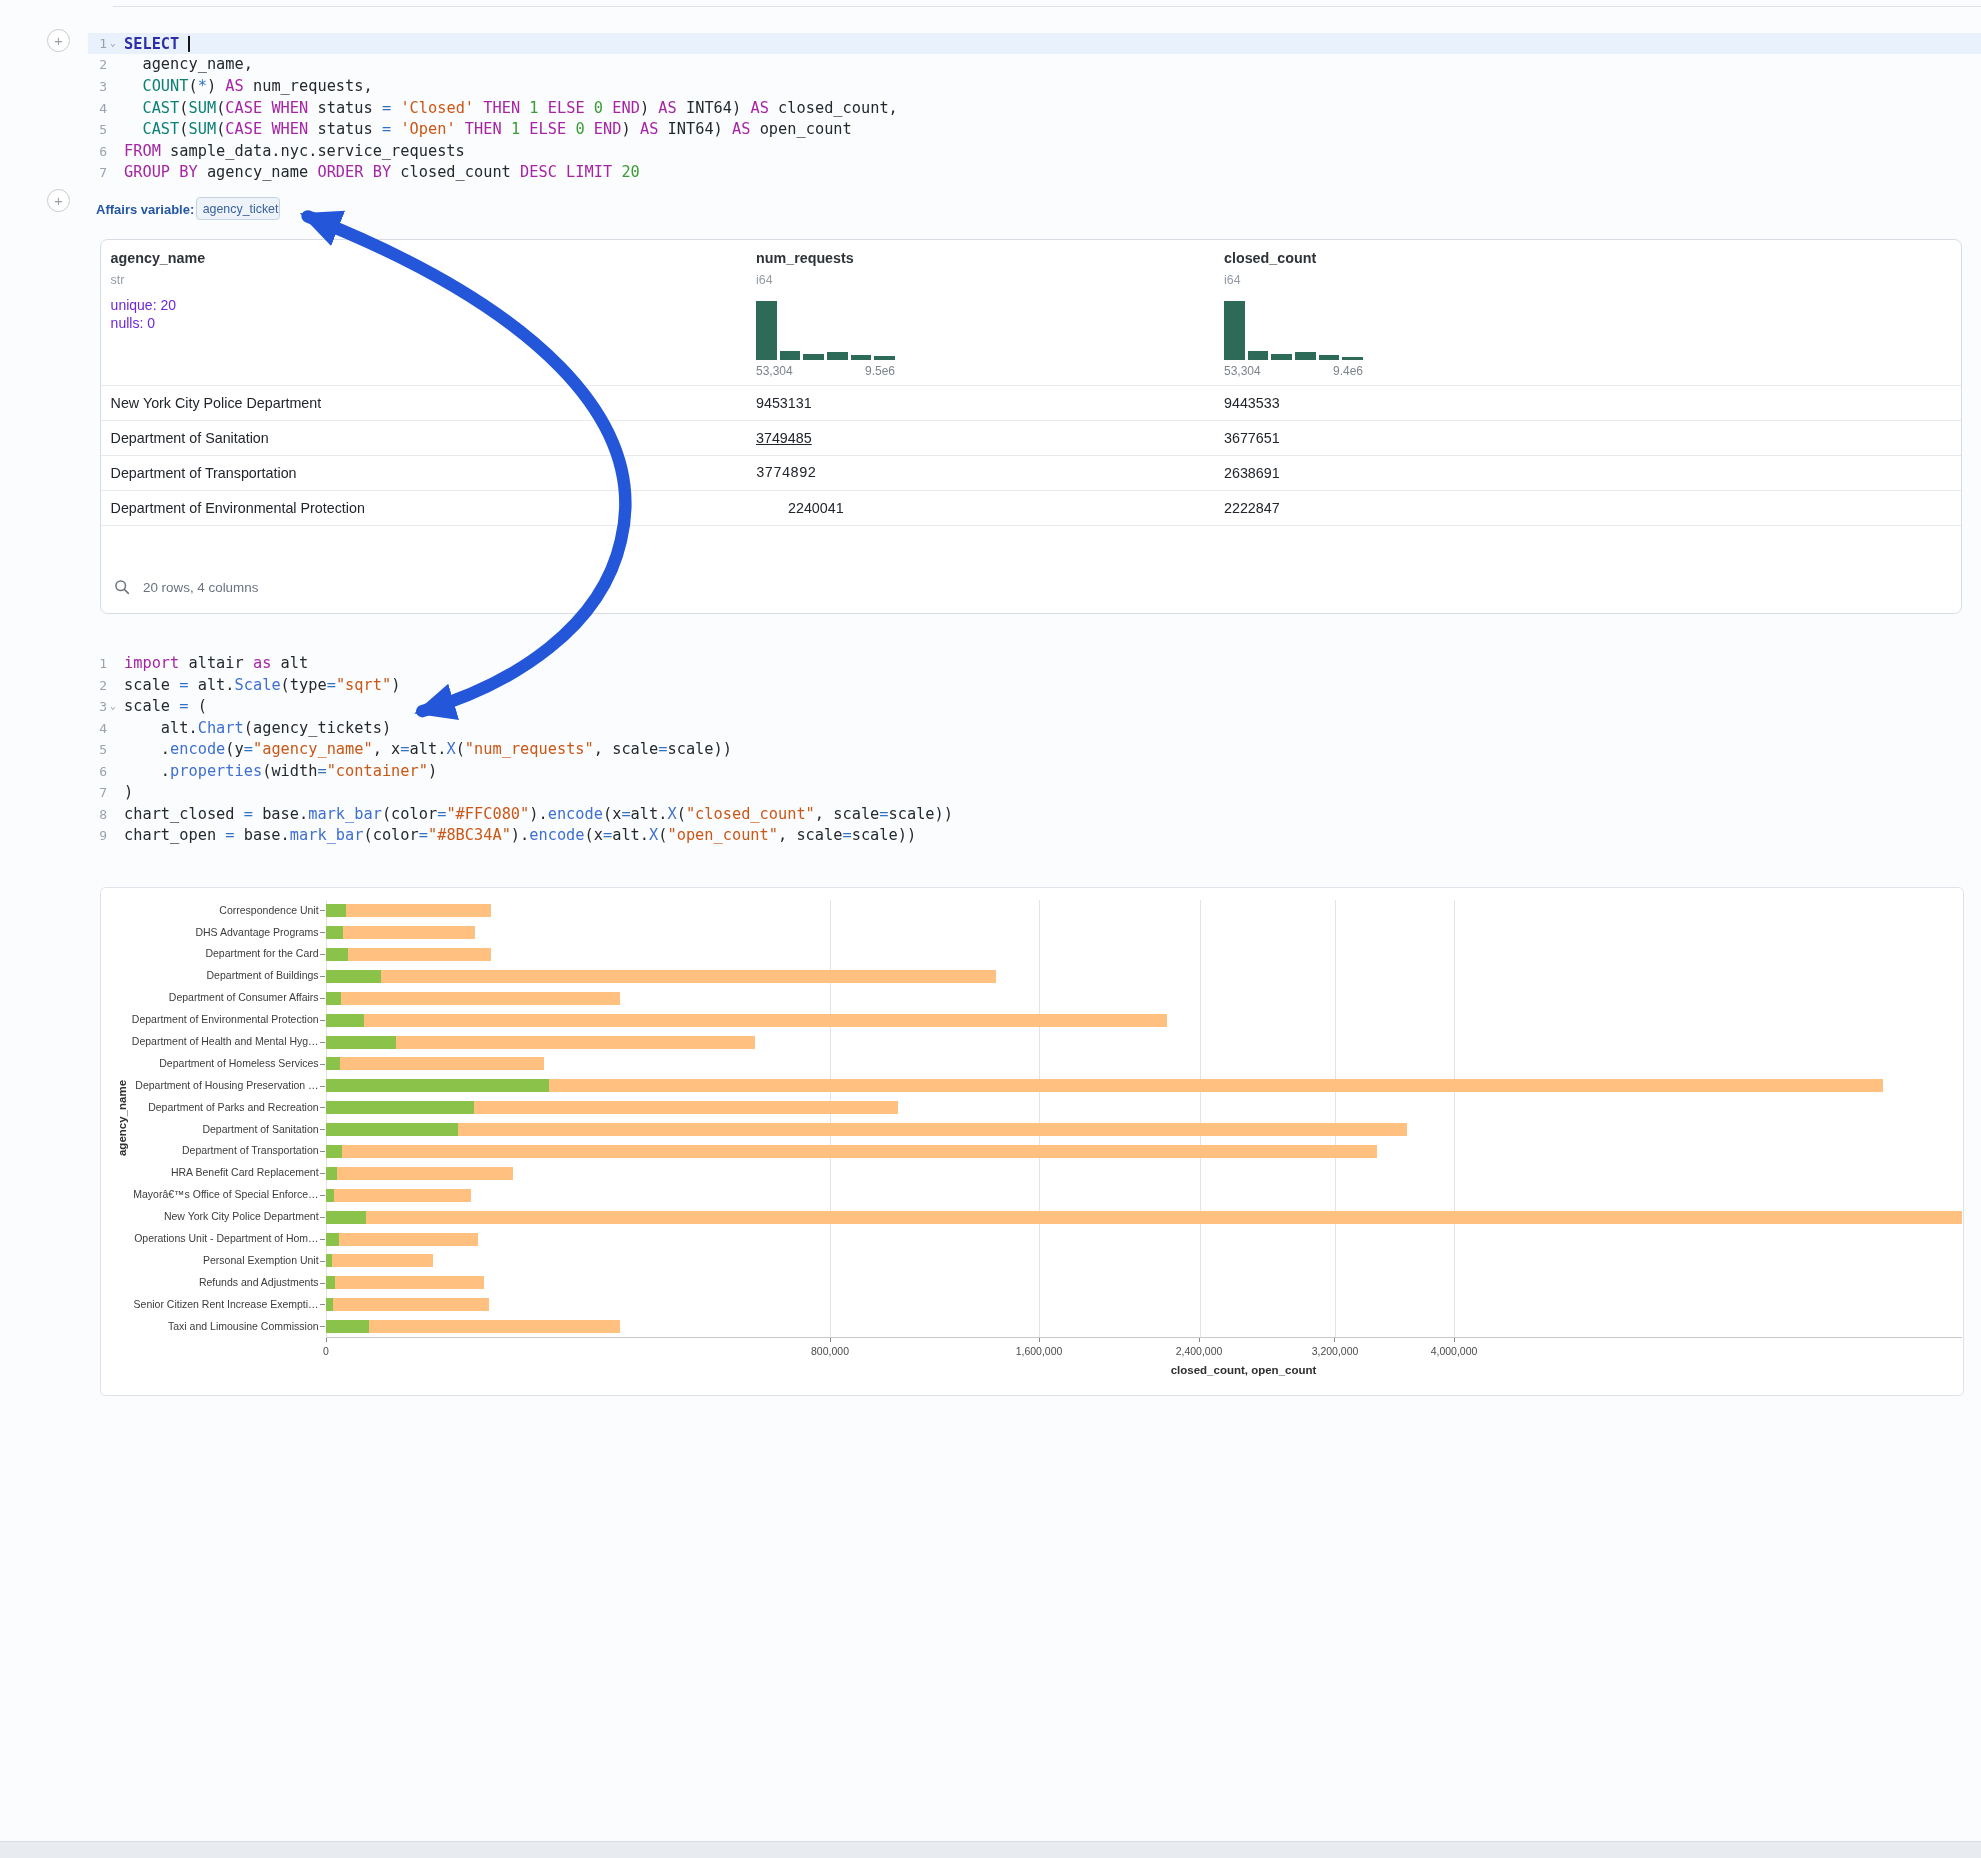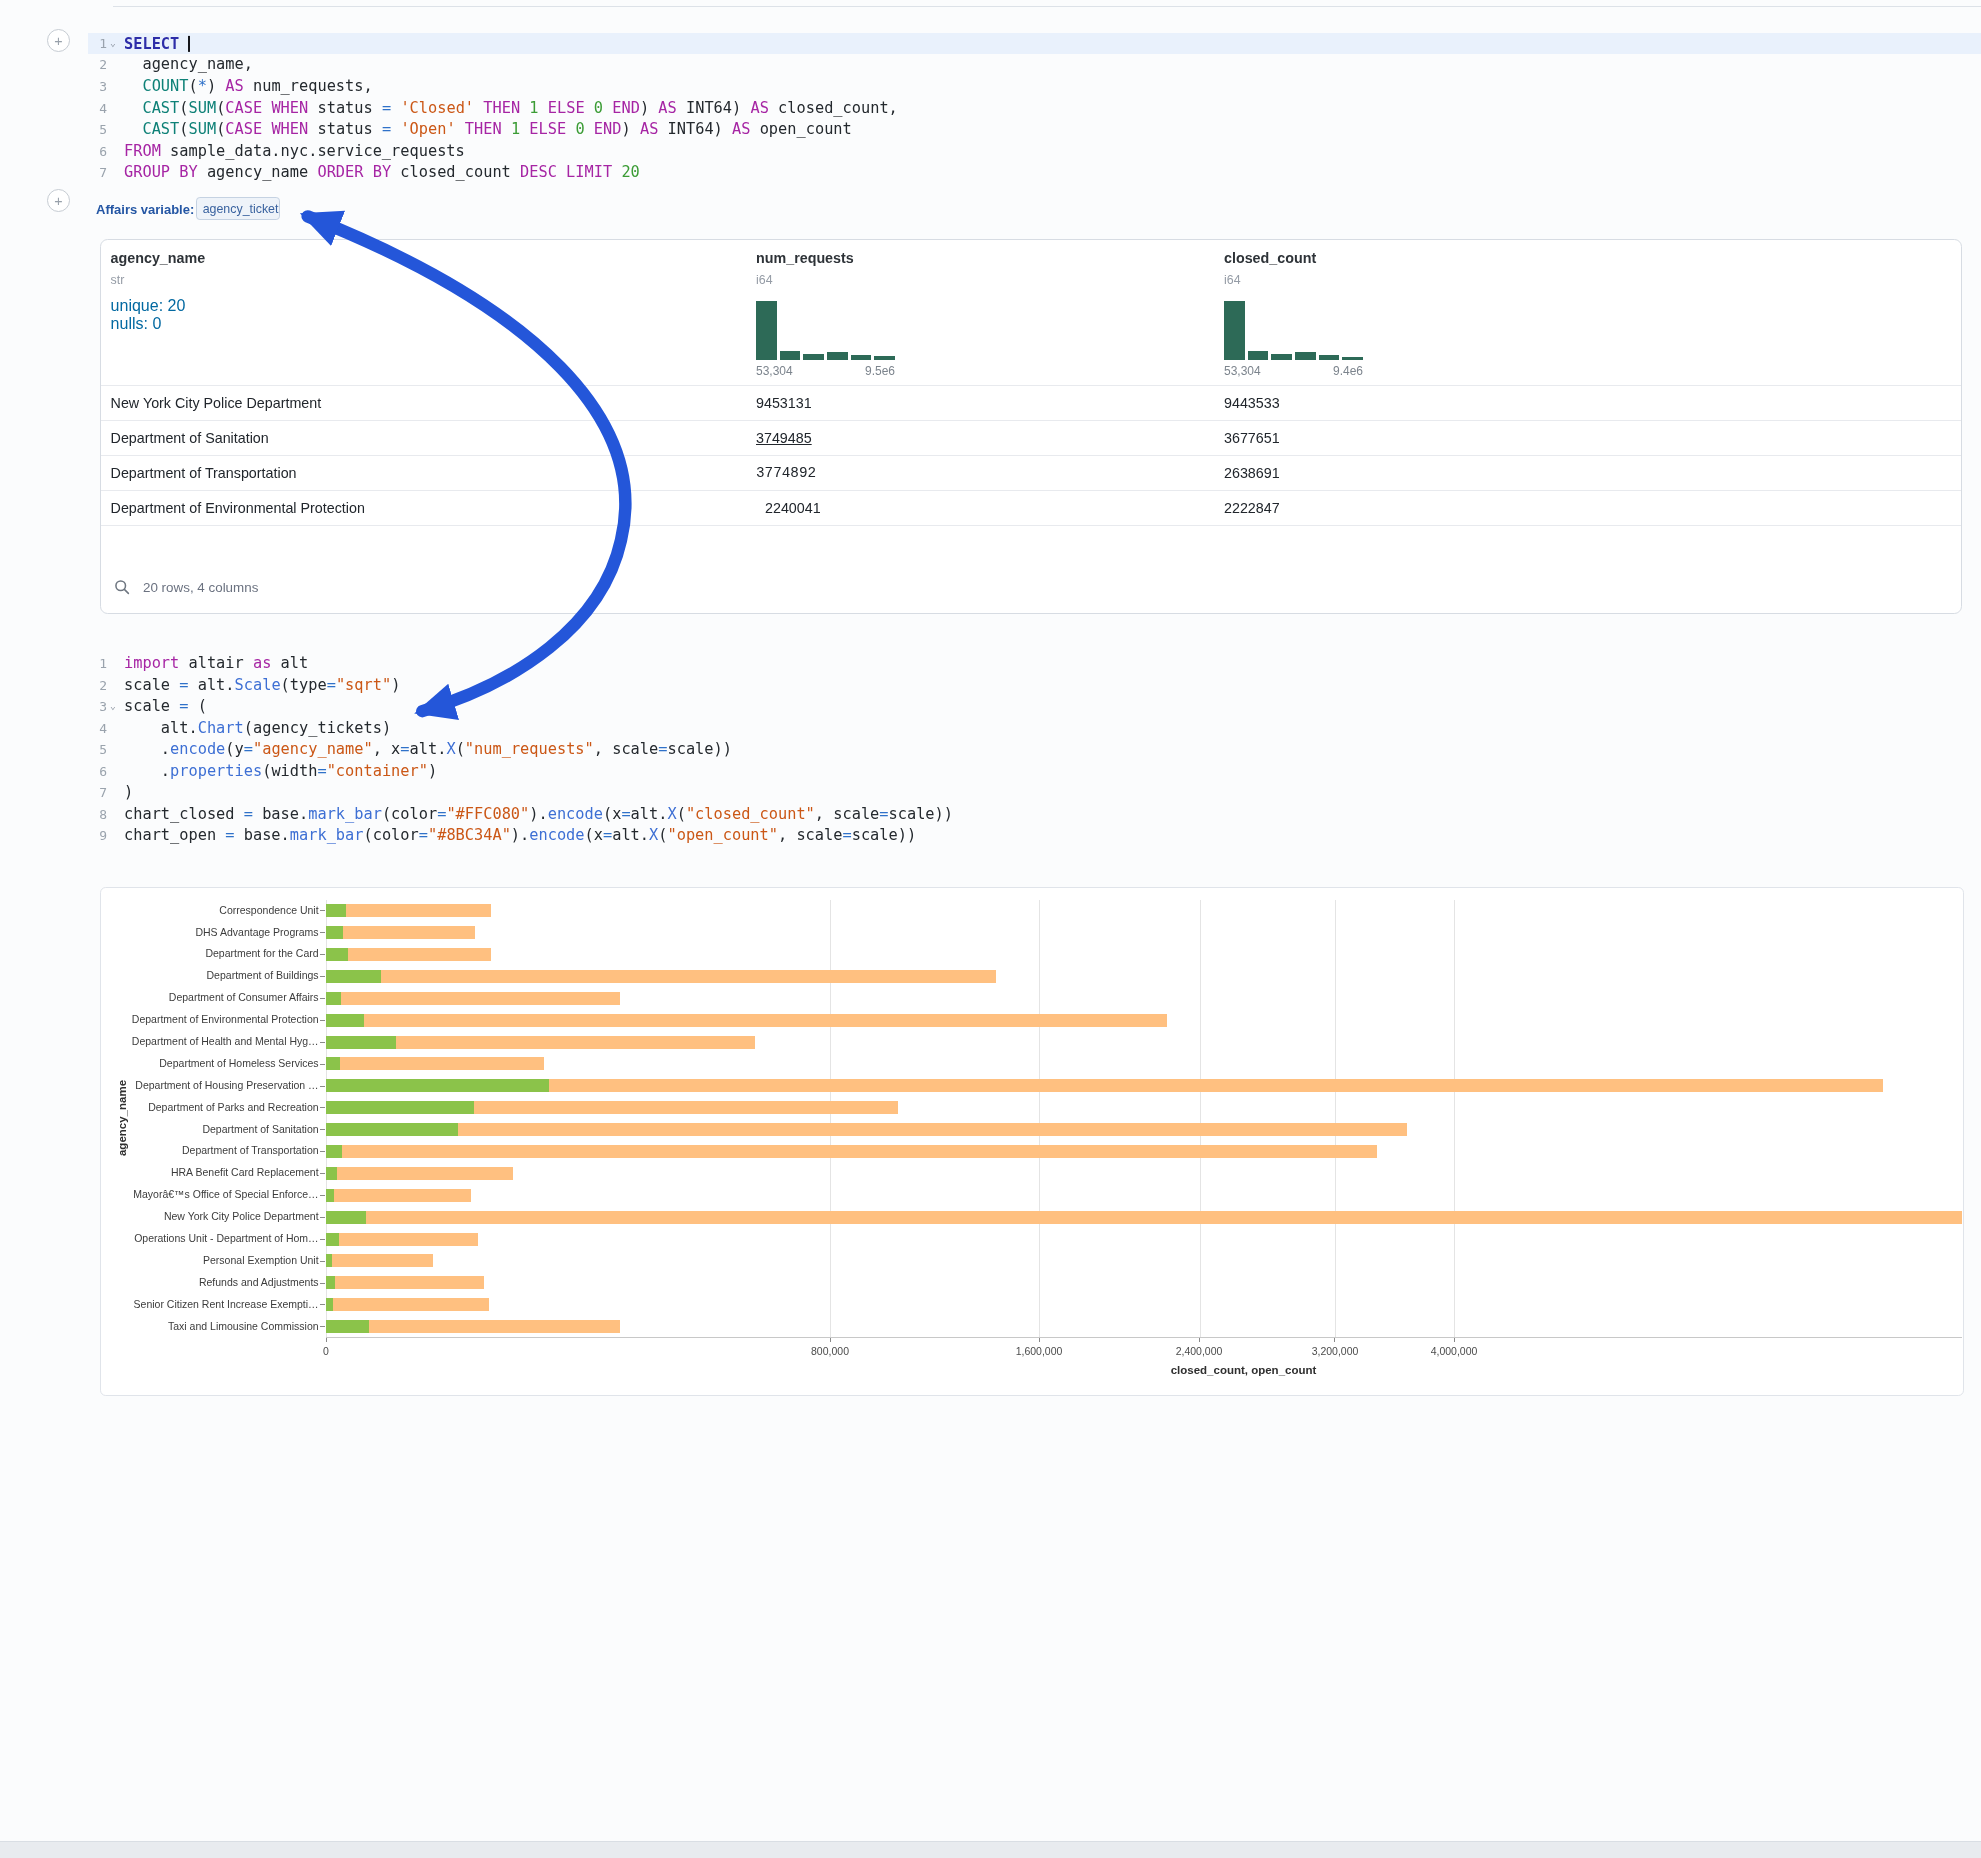--- a/index.html
+++ b/index.html
@@ -35,21 +35,21 @@
 
   
   .ovlabel{position:absolute;left:96px;top:202px;font-size:13px;font-weight:bold;color:#2456a4}
   .ovbadge{position:absolute;left:196px;top:197px;width:84px;height:23px;overflow:hidden;white-space:nowrap;
            font-size:12.4px;line-height:16.3px;color:#39629f;background:#eef3f9;border:1px solid #c5d2e2;border-radius:3.8px;padding:2.9px 5.7px;cursor:pointer}
 
   
   .tcard{position:absolute;left:100px;top:239px;width:1862px;height:375px;background:#fff;border:1px solid #d7dce3;border-radius:7.6px;overflow:hidden}
   .hname{font-weight:bold;font-size:14.3px;color:#2e3338}
   .htype{font-size:12.4px;color:#959ca6}
-  .hstat{font-size:16px;color:#0369a1}
+  .hstat{font-size:14px;color:#6d28d9}
   .hist{position:absolute;width:139px;height:59px;display:flex;align-items:flex-end;gap:2.9px}
   .hbar{flex:1}
   .hlabels{position:absolute;width:139px;display:flex;justify-content:space-between;font-size:12px;color:#7c848d}
   .trows{position:absolute;top:145px;left:0;right:0;border-bottom:1px solid #e8eaee}
   .trow{position:relative;height:35px;border-top:1px solid #e8eaee}
   .tcell{position:absolute;top:0;height:35px;line-height:35px;font-size:14.3px;color:#21262c;white-space:nowrap}
   .tfoot{position:absolute;left:42px;top:340px;font-size:13.4px;color:#6b7280}
   .ticon{position:absolute;left:13.4px;top:339px}
 
   
@@ -162,21 +162,21 @@
         <div class="tcell" style="left: 655px; text-decoration: underline;">3749485</div>
         <div class="tcell" style="left: 1123px;">3677651</div>
       </div>
       <div class="trow">
         <div class="tcell" style="left: 9.6px;">Department of Transportation</div>
         <div class="tcell" style="left: 655px; font-family: Liberation Mono, monospace;">3774892</div>
         <div class="tcell" style="left: 1123px;">2638691</div>
       </div>
       <div class="trow">
         <div class="tcell" style="left: 9.6px;">Department of Environmental Protection</div>
-        <div class="tcell" style="left: 664px; text-align: right;">2240041</div>
+        <div class="tcell" style="left: 687px; text-align: right;">2240041</div>
         <div class="tcell" style="left: 1123px;">2222847</div>
       </div>
     </div>
 
   <svg class="ticon" width="16.3" height="16.3" viewBox="0 0 17 17">
     <circle cx="7" cy="7" r="5" fill="none" stroke="#6e7680" stroke-width="1.6"></circle>
     <line x1="10.8" y1="10.8" x2="15" y2="15" stroke="#6e7680" stroke-width="1.6" stroke-linecap="round"></line>
   </svg>
   <div class="tfoot">20 rows, 4 columns</div>
 </div>

